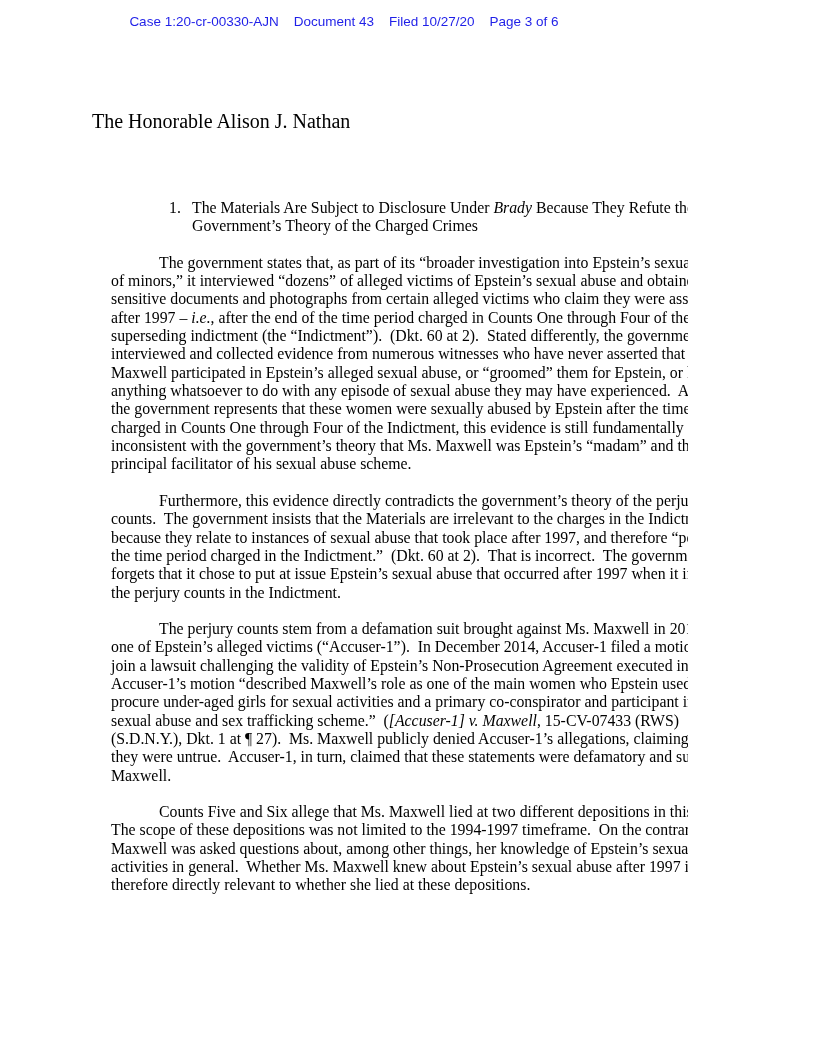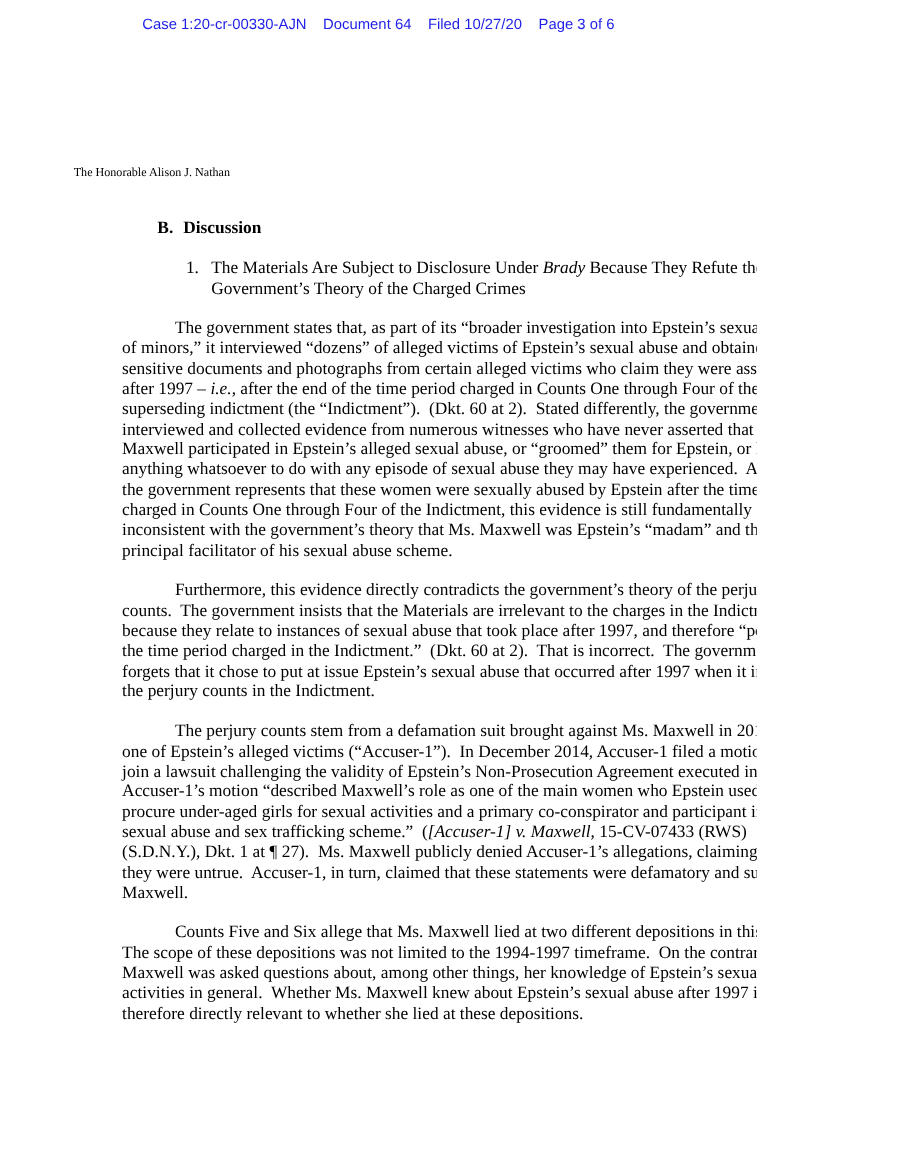--- a/index.html
+++ b/index.html
@@ -21,24 +21,23 @@
     justify-content: center;
     gap: 15px;
     font-family: "Liberation Sans", sans-serif;
     font-size: 13.5px;
     color: #1f1fe8;
     white-space: pre;
   }
   .address {
     position: absolute;
     top: 112px;
-    left: 67px;
-    font-size: 11px;
+    left: 92px;
+    font-size: 20px;
     line-height: 18.35px;
-    margin-top: 36px;
   }
   .content {
     position: absolute;
     top: 199px;
     left: 95px;
     width: 645px;
     font-size: 15.8px;
     line-height: 18.35px;
     text-align: left;
   }
@@ -65,32 +64,31 @@
   }
   .italic { font-style: italic; }
 </style>
 </head>
 <body>
 
 <div class="page">
 
   <div class="stamp">
     <span>Case 1:20-cr-00330-AJN</span>
-    <span>Document 64</span>
+    <span>Document 43</span>
     <span>Filed 10/27/20</span>
     <span>Page 3 of 6</span>
   </div>
 
   <div class="address">
     <div>The Honorable Alison J. Nathan</div>
   </div>
 
   <div class="content">
 
-    <div class="section-heading"><span>B.</span><span class="gap"></span><span>Discussion</span></div>
 
     <div class="subsection">
       <div class="sub-number">1.</div>
       <div class="sub-title"><span>The Materials Are Subject to Disclosure Under </span><span class="italic">Brady</span><span> Because They Refute the Government’s Theory of the Charged Crimes</span></div>
     </div>
 
     <p class="para"><span>The government states that, as part of its “broader investigation into Epstein’s sexual abuse of minors,” it interviewed “dozens” of alleged victims of Epstein’s sexual abuse and obtained sensitive documents and photographs from certain alleged victims who claim they were assaulted after 1997 – </span><span class="italic">i.e.</span><span>, after the end of the time period charged in Counts One through Four of the superseding indictment (the “Indictment”).  (Dkt. 60 at 2).  Stated differently, the government has interviewed and collected evidence from numerous witnesses who have never asserted that Ms. Maxwell participated in Epstein’s alleged sexual abuse, or “groomed” them for Epstein, or had anything whatsoever to do with any episode of sexual abuse they may have experienced.  Although the government represents that these women were sexually abused by Epstein after the time period charged in Counts One through Four of the Indictment, this evidence is still fundamentally inconsistent with the government’s theory that Ms. Maxwell was Epstein’s “madam” and the principal facilitator of his sexual abuse scheme.</span></p>
 
     <p class="para">Furthermore, this evidence directly contradicts the government’s theory of the perjury counts.  The government insists that the Materials are irrelevant to the charges in the Indictment because they relate to instances of sexual abuse that took place after 1997, and therefore “post-date the time period charged in the Indictment.”  (Dkt. 60 at 2).  That is incorrect.  The government forgets that it chose to put at issue Epstein’s sexual abuse that occurred after 1997 when it included the perjury counts in the Indictment.</p>
 

